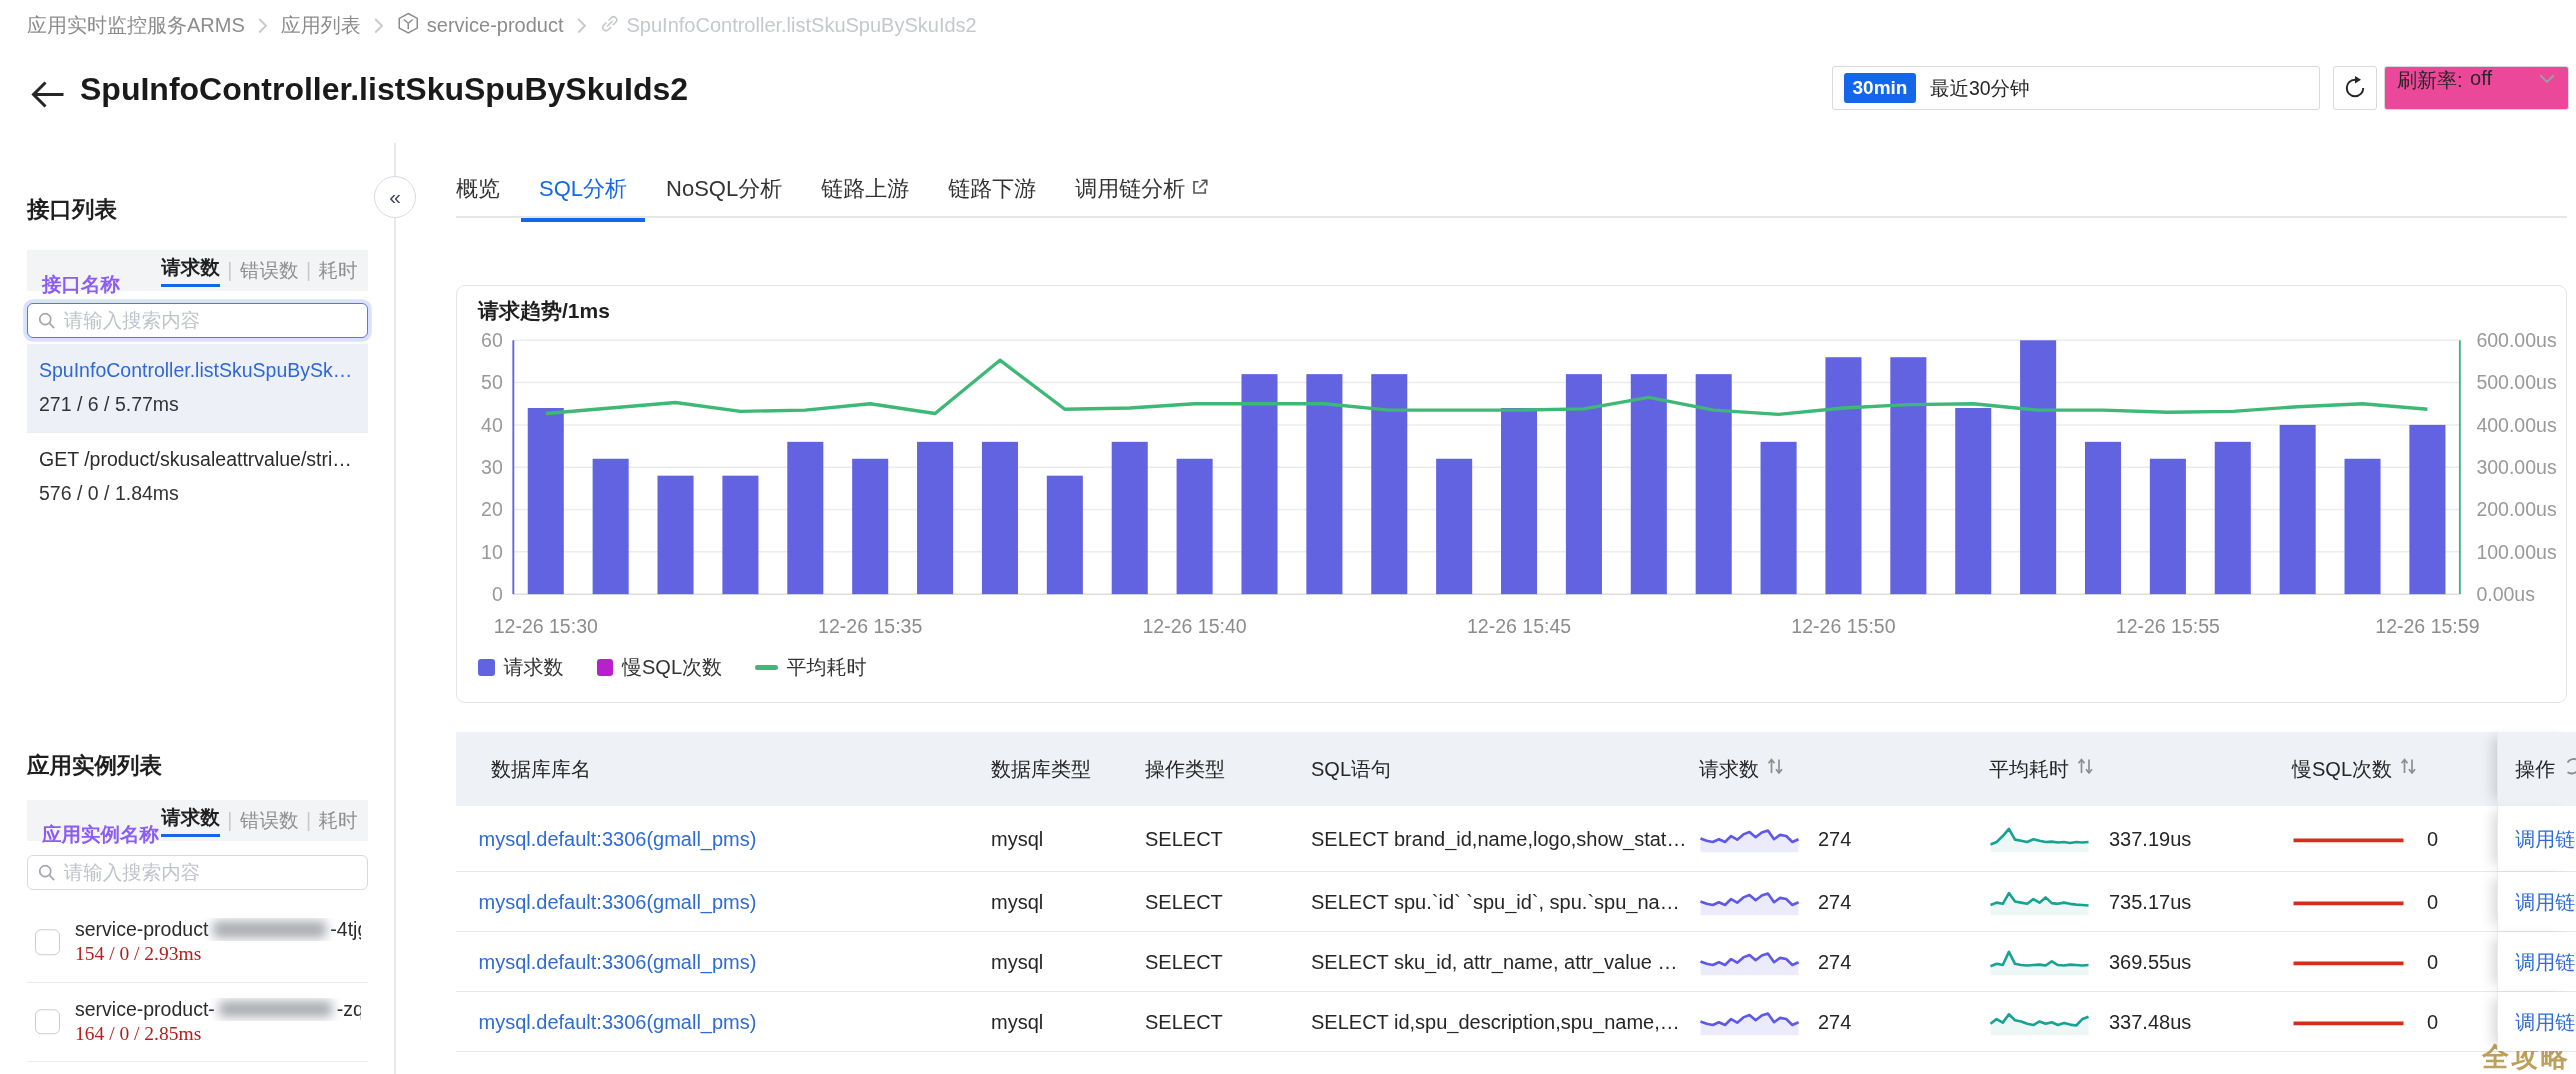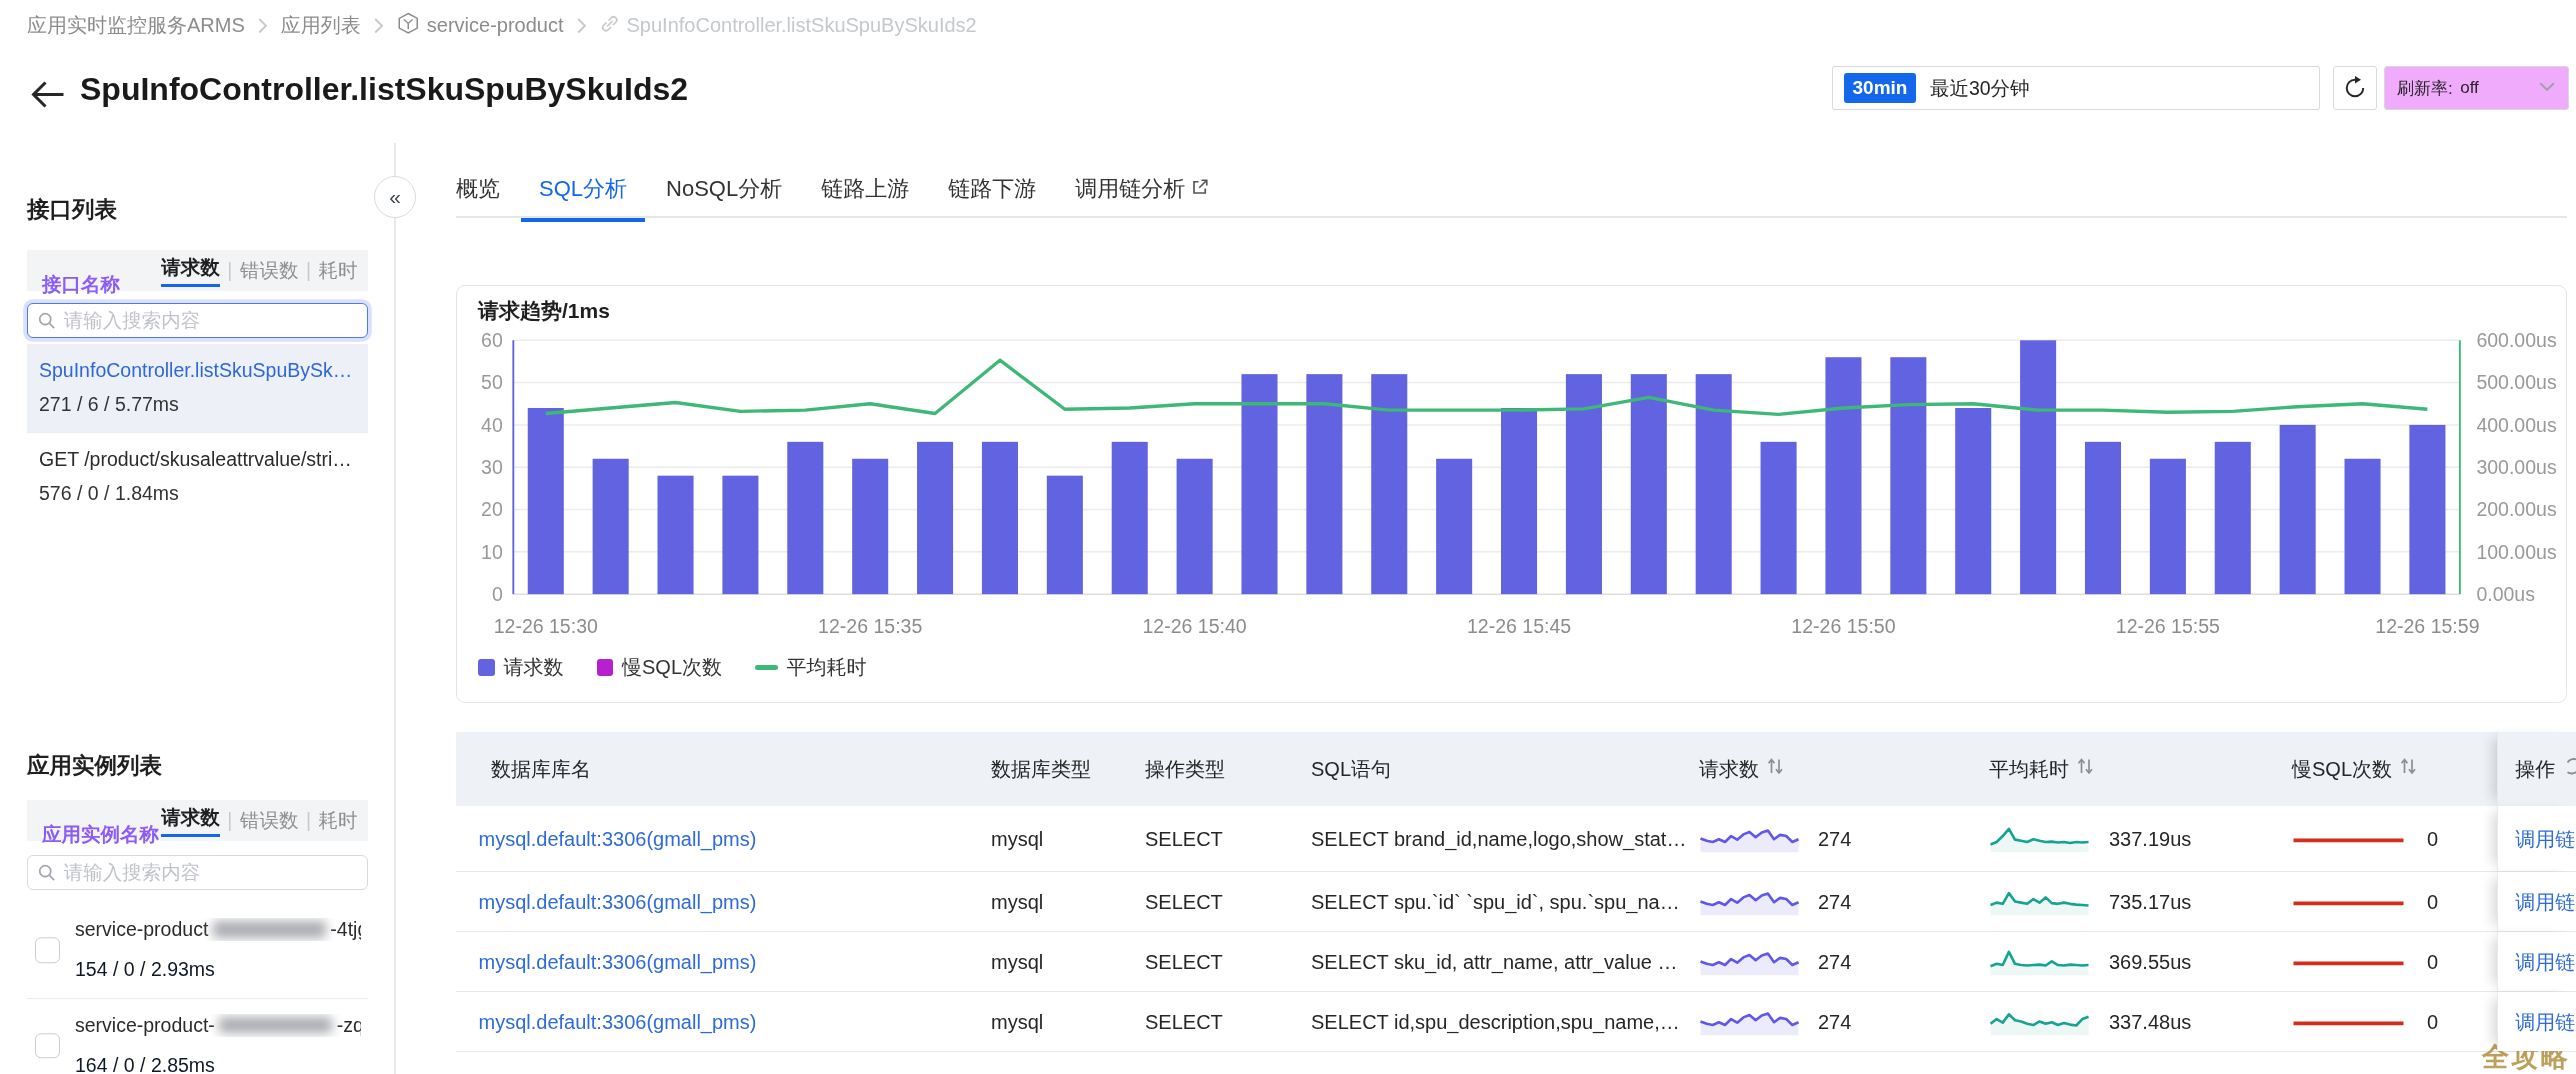--- a/index.html
+++ b/index.html
@@ -13,21 +13,21 @@
   .crumb-sep svg { display:block; }
 
   
   .back-btn { left:28.5px; top:78px; width:39px; height:33px; cursor:pointer; }
   .page-title { left:80px; top:71px; font-size:32px; font-weight:bold; color:#1a1a1a; }
 
   .time-picker { left:1832px; top:66px; width:488px; height:44px; border:1.5px solid #d9d9d9; border-radius:3px; display:flex; align-items:center; padding-left:10.5px; background:#fff; }
   .time-badge { background:#1467eb; color:#fff; font-size:19px; font-weight:bold; padding:3.8px 9px; border-radius:3px; }
   .time-label { margin-left:13.5px; font-size:19.5px; color:#262626; }
   .refresh-btn { left:2333px; top:66px; width:44px; height:44px; border:1.5px solid #d9d9d9; border-radius:3px; display:flex; align-items:center; justify-content:center; background:#fff; }
-  .rate-select { left:2384px; top:66px; width:185px; height:44px; border:1.5px solid #d9d9d9; border-radius:3px; display:flex; align-items:center; padding:0 12px; background:#f0abfc; font-size:17px; color:#262626; }
+  .rate-select { left:2384px; top:66px; width:185px; height:44px; border:1.5px solid #d9d9d9; border-radius:3px; display:flex; padding:0 12px; background:#ec4899; font-size:20px; color:#262626; }
   .rate-select .chev { margin-left:auto; }
 
   
   .sb-title { left:27px; top:194px; font-size:22.5px; font-weight:bold; color:#1f1f1f; }
   .sb-title2 { left:27px; top:750px; font-size:22.5px; font-weight:bold; color:#1f1f1f; }
   .sb-header { left:27px; width:341px; height:41px; background:#f3f4f6; display:flex; align-items:center; padding:0 10.5px 0 15px; font-size:19.5px; }
   .sbh-name { font-weight:bold; color:#8b5cf6;margin-top:28px; }
   .sbh-sorts { margin-left:auto; display:flex; align-items:center; gap:7.5px; color:#8f8f8f; }
   .sbh-sorts .opt { cursor:pointer; }
   .sbh-sorts .opt.active { color:#1f1f1f; font-weight:bold; border-bottom:3px solid #1467eb; padding-bottom:2.3px; }
@@ -45,21 +45,21 @@
   .if-item.selected { background:#edf1f7; border-top:none; }
   .if-name { font-size:19.5px; color:#2b2b2b; white-space:nowrap; overflow:hidden; text-overflow:ellipsis; }
   .if-item.selected .if-name { color:#2d68d8; }
   .if-stats { font-size:19.5px; color:#333; margin-top:10.5px; }
 
   .inst-list { left:27px; top:903px; width:341px; }
   .inst-item { position:relative; padding:15px 7.5px 16.5px 48px; border-bottom:1.5px solid #ececec; cursor:pointer; }
   .inst-check { position:absolute; left:7.5px; top:50%; transform:translateY(-50%); width:25.5px; height:25.5px; border:1.5px solid #c8cdd6; border-radius:6px; background:#fff; cursor:pointer; }
   .inst-name { font-size:19.5px; color:#2b2b2b; white-space:nowrap; overflow:hidden; }
   .inst-blur { display:inline-block; width:113px; height:16.5px; border-radius:3px; background:#a9abb0; filter:blur(5.3px); vertical-align:-1.5px; margin:0 4.5px; }
-  .inst-stats { font-size:19.5px; color:#0f172a; margin-top:17px; }
+  .inst-stats { font-size:19.5px; color:#b91c1c; margin-top:2px;font-family:Liberation Serif, serif; }
 
   .v-divider { left:394px; top:143px; width:1.5px; height:932px; background:#e6e8ec; }
   .collapse-btn { left:374px; top:176px; width:42px; height:42px; border-radius:50%; background:#fff; border:1.5px solid #d8dce2; display:flex; align-items:center; justify-content:center; font-size:21px; color:#40464e; cursor:pointer; z-index:5; }
 
   
   .tabs-line { left:456px; top:216px; width:2111px; height:1.5px; background:#e6e6e6; }
   .tabs { left:456px; top:174px; display:flex; gap:39px; font-size:22px; color:#333; }
   .tab { position:relative; padding-bottom:16.5px; cursor:pointer; white-space:nowrap; display:flex; align-items:center; gap:6px; }
   .tab.active { color:#1467eb; }
   .tab.active::after { content:""; position:absolute; left:-18px; right:-18px; bottom:-1.5px; height:3.8px; background:#1467eb; }

